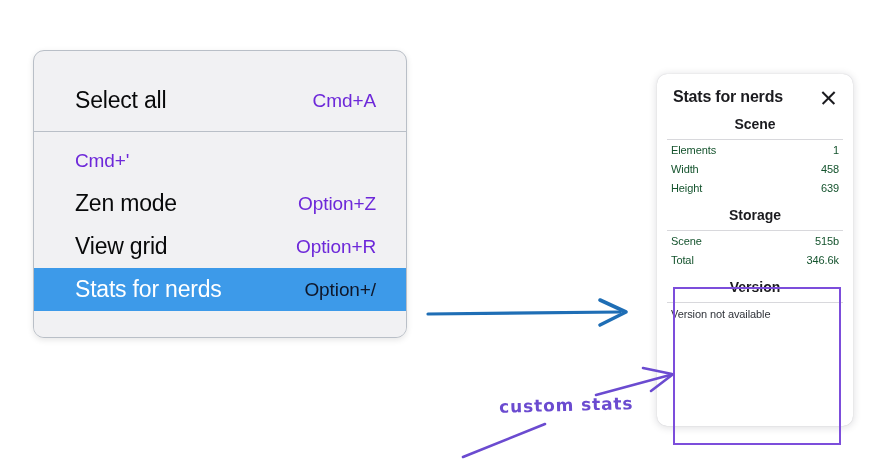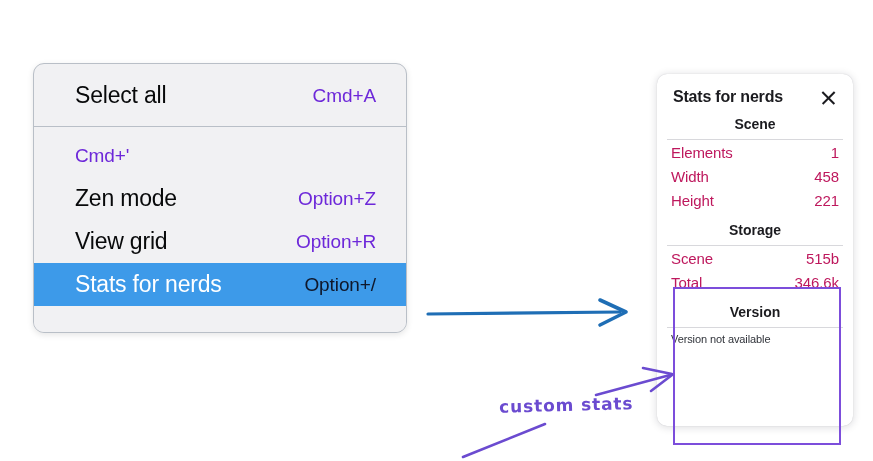--- a/index.html
+++ b/index.html
@@ -13,29 +13,29 @@
     position: relative;
     overflow: hidden;
     font-family: "Liberation Sans", sans-serif;
     -webkit-font-smoothing: antialiased;
   }
 
   
   #context-menu {
     position: absolute;
     left: 33px;
-    top: 63px;
+    top: 50px;
     width: 374px;
     background: #f1f1f3;
     border: 1px solid #b9bfc7;
     border-radius: 11px;
     box-shadow: 0 2px 6px rgba(0,0,0,0.10);
     box-sizing: border-box;
     overflow: hidden;
-    padding: 2px 0 0 0;
+    padding: 20px 0 0 0;
   }
   .menu-group {
     padding: 7px 0;
   }
   .menu-group.group-top {
     padding: 8px 0 9px 0;
   }
   .menu-sep {
     height: 1px;
     background: #b9bfc7;
@@ -129,22 +129,22 @@
   .sect-rule {
     height: 1px;
     background: #d8d8dc;
     margin: 0 10px;
   }
   .stat-row {
     display: flex;
     align-items: center;
     justify-content: space-between;
     padding: 4px 14px 3px 14px;
-    font-size: 15px;
-    color: #be185d;
+    font-size: 11px;
+    color: #14532d;
   }
   .stat-row .sr-key { letter-spacing: -0.1px; }
   .stat-row .sr-val { letter-spacing: -0.1px; }
   .stat-line {
     padding: 5px 14px 4px 14px;
     font-size: 11px;
     color: #30333a;
     letter-spacing: -0.1px;
   }
 
@@ -235,21 +235,21 @@
       <div class="stat-row">
         <span class="sr-key">Elements</span>
         <span class="sr-val">1</span>
       </div>
       <div class="stat-row">
         <span class="sr-key">Width</span>
         <span class="sr-val">458</span>
       </div>
       <div class="stat-row">
         <span class="sr-key">Height</span>
-        <span class="sr-val">221</span>
+        <span class="sr-val">639</span>
       </div>
     </div>
 
     <div>
       <div class="sect-head">Storage</div>
       <div class="sect-rule"></div>
       <div class="stat-row">
         <span class="sr-key">Scene</span>
         <span class="sr-val">515b</span>
       </div>

